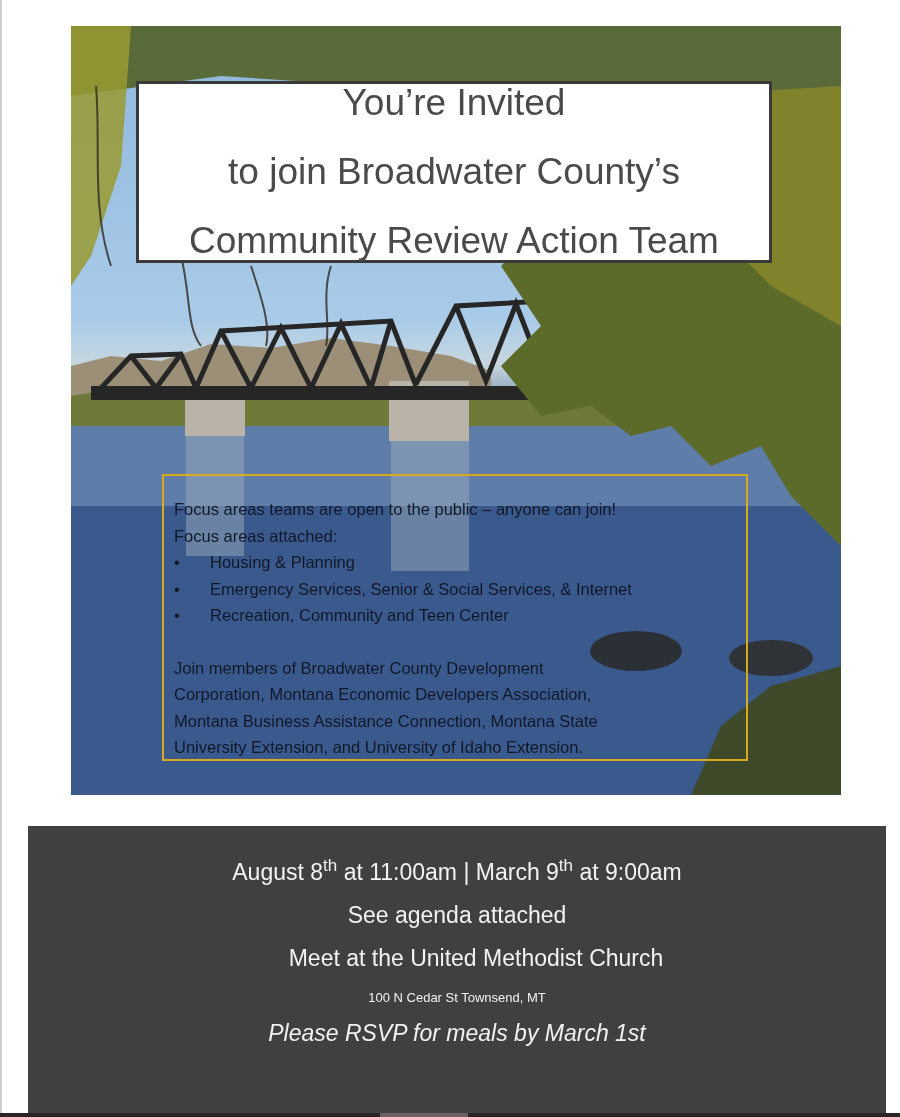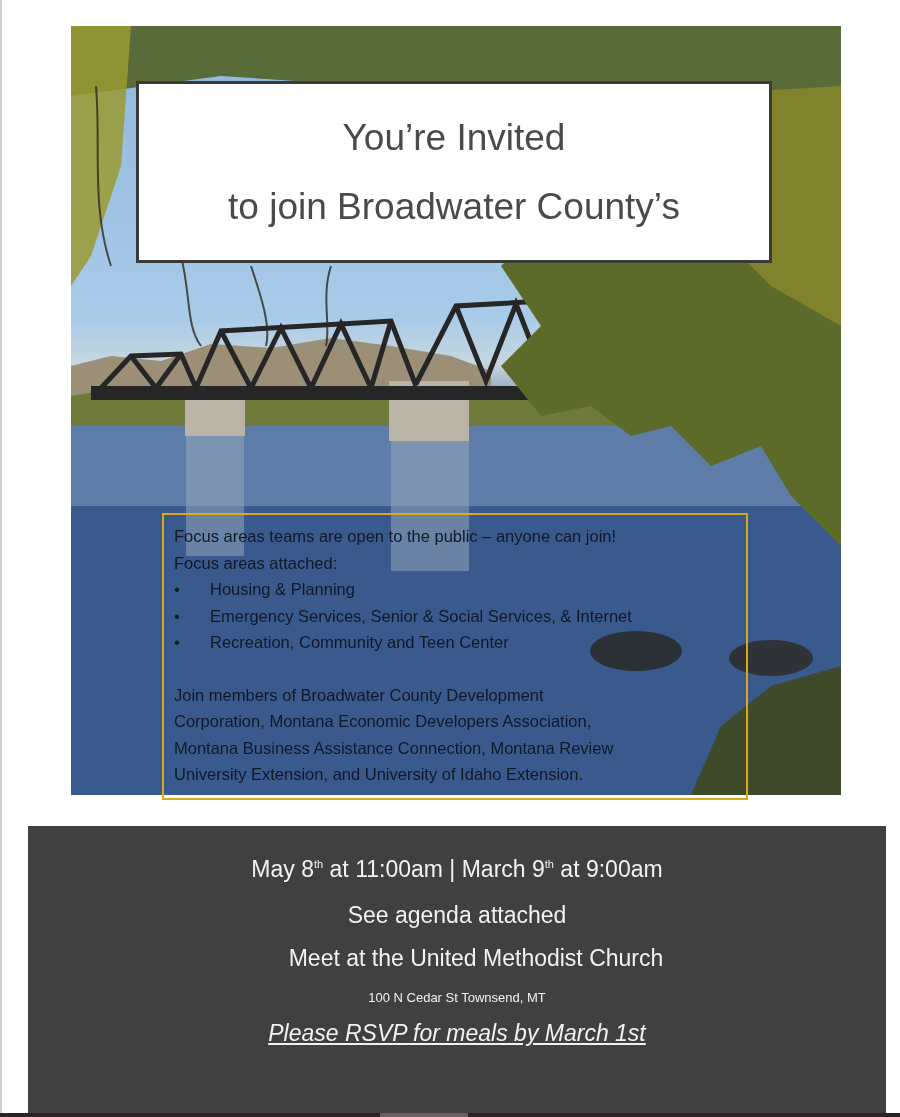--- a/index.html
+++ b/index.html
@@ -17,40 +17,40 @@
       background: linear-gradient(180deg, #8fb6dc 0%, #a9cbe9 38%, #c7d7df 44%, #6f8aa7 50%, #3f5f8f 62%, #2d4e82 80%, #2a3f66 100%);
     }
     .photo svg { position: absolute; left: 0; top: 0; }
     .title-box {
       position: absolute; left: 136px; top: 81px; width: 636px; height: 182px;
       background: #ffffff; border: 3px solid #3a3a3a; box-sizing: border-box;
       display: flex; flex-direction: column; align-items: center; justify-content: center;
       color: #4a4a4a; font-size: 37px; line-height: 50px; text-align: center; gap: 19px;
     }
     .focus-box {
-      position: absolute; left: 162px; top: 513px; width: 586px; height: 287px;
+      position: absolute; left: 162px; top: 474px; width: 586px; height: 287px;
       border: 2px solid #d9a91d; box-sizing: border-box;
-      padding: 8px 10px; color: #101828; font-size: 16.5px; line-height: 26.5px;
+      padding: 20px 10px; color: #101828; font-size: 16.5px; line-height: 26.5px;
     }
     .focus-box .line { white-space: nowrap; }
     .focus-box ul { list-style: none; margin: 0; padding: 0; }
     .focus-box li { white-space: nowrap; display: flex; }
     .focus-box li .bullet { width: 36px; }
     .focus-box .gap { height: 26px; }
     .info-panel {
       position: absolute; left: 28px; top: 826px; width: 858px; height: 287px;
       background: #404040; color: #f2f2f2; text-align: center;
     }
     .info-panel .row { position: absolute; left: 0; width: 100%; }
     .r1 { top: 30px; font-size: 23px; }
-    .r1 sup { font-size: 11px; margin-top: 44px; }
+    .r1 sup { font-size: 17px; margin-top: 44px; }
     .r2 { top: 76px; font-size: 23px; }
     .r3 { top: 119px; font-size: 23px; margin-left: 19px; }
     .r4 { top: 164px; font-size: 13px; }
-    .r5 { top: 194px; font-size: 23px; font-style: italic; text-decoration: underline; }
+    .r5 { top: 194px; font-size: 23px; font-style: italic; }
     .bottom-bar {
       position: absolute; left: 0; top: 1113px; width: 900px; height: 4px; background: #2a2424;
     }
     .bottom-thumb {
       position: absolute; left: 380px; top: 1113px; width: 88px; height: 4px; background: #6a6262;
     }
   </style>
 </head>
 <body>
 
@@ -99,20 +99,21 @@
     <ellipse cx="565" cy="625" rx="46" ry="20" fill="#2b2f36"></ellipse>
     <ellipse cx="700" cy="632" rx="42" ry="18" fill="#2f3338"></ellipse>
 
     <path d="M620 769 L650 700 L700 660 L770 640 L770 769 Z" fill="#3f4a2a"></path>
   </svg>
 </div>
 
 <div class="title-box">
   <div>You’re Invited</div>
   <div>to join Broadwater County’s</div>
+  <div>Community Review Action Team</div>
 </div>
 
 <div class="focus-box">
   <div class="line">Focus areas teams are open to the public – anyone can join!</div>
   <div class="line">Focus areas attached:</div>
   <ul>
     <li>
       <span class="bullet">•</span>
       <span>Housing &amp; Planning</span>
     </li>
@@ -121,26 +122,26 @@
       <span>Emergency Services, Senior &amp; Social Services, &amp; Internet</span>
     </li>
     <li>
       <span class="bullet">•</span>
       <span>Recreation, Community and Teen Center</span>
     </li>
   </ul>
   <div class="gap"></div>
   <div class="line">Join members of Broadwater County Development</div>
   <div class="line">Corporation, Montana Economic Developers Association,</div>
-  <div class="line">Montana Business Assistance Connection, Montana Review</div>
+  <div class="line">Montana Business Assistance Connection, Montana State</div>
   <div class="line">University Extension, and University of Idaho Extension.</div>
 </div>
 
 <div class="info-panel">
-  <div class="row r1"><span>May 8</span><sup>th</sup><span> at 11:00am | March 9</span><sup>th</sup><span> at 9:00am</span></div>
+  <div class="row r1"><span>August 8</span><sup>th</sup><span> at 11:00am | March 9</span><sup>th</sup><span> at 9:00am</span></div>
   <div class="row r2">See agenda attached</div>
   <div class="row r3">Meet at the United Methodist Church</div>
   <div class="row r4">100 N Cedar St Townsend, MT</div>
   <div class="row r5">Please RSVP for meals by March 1st</div>
 </div>
 
 <div class="bottom-bar"></div>
 <div class="bottom-thumb"></div>
 
 </body></html>

